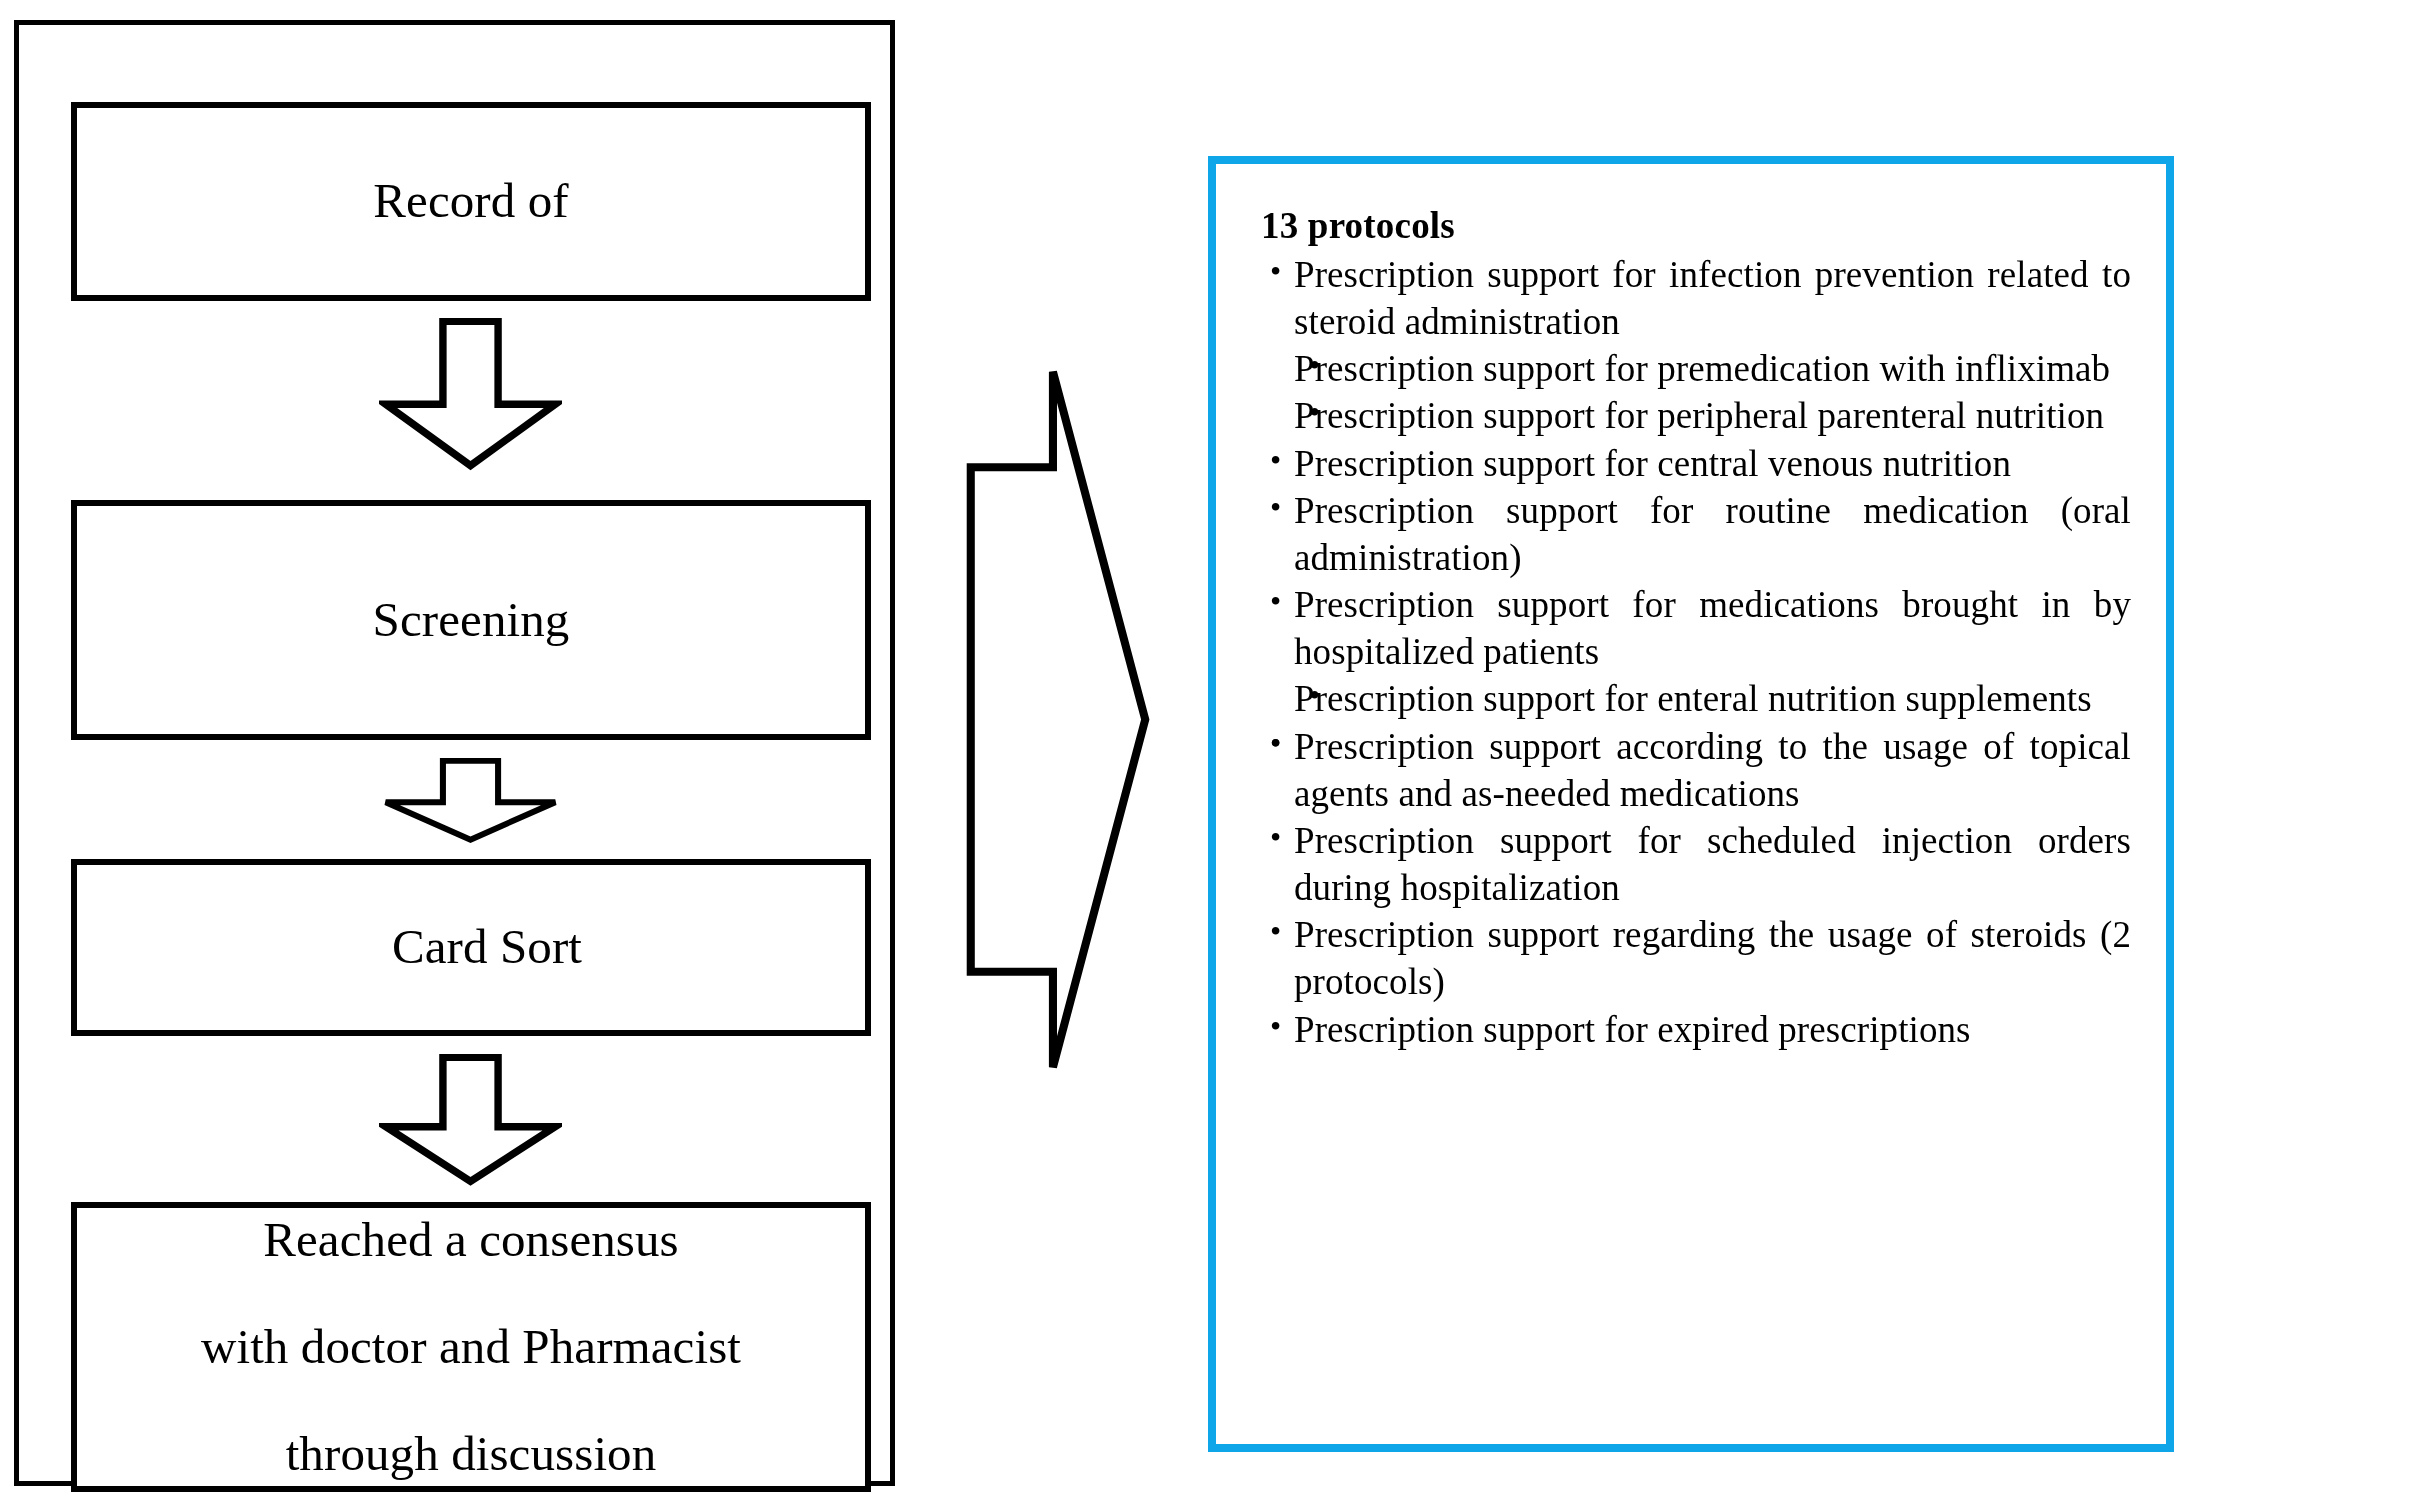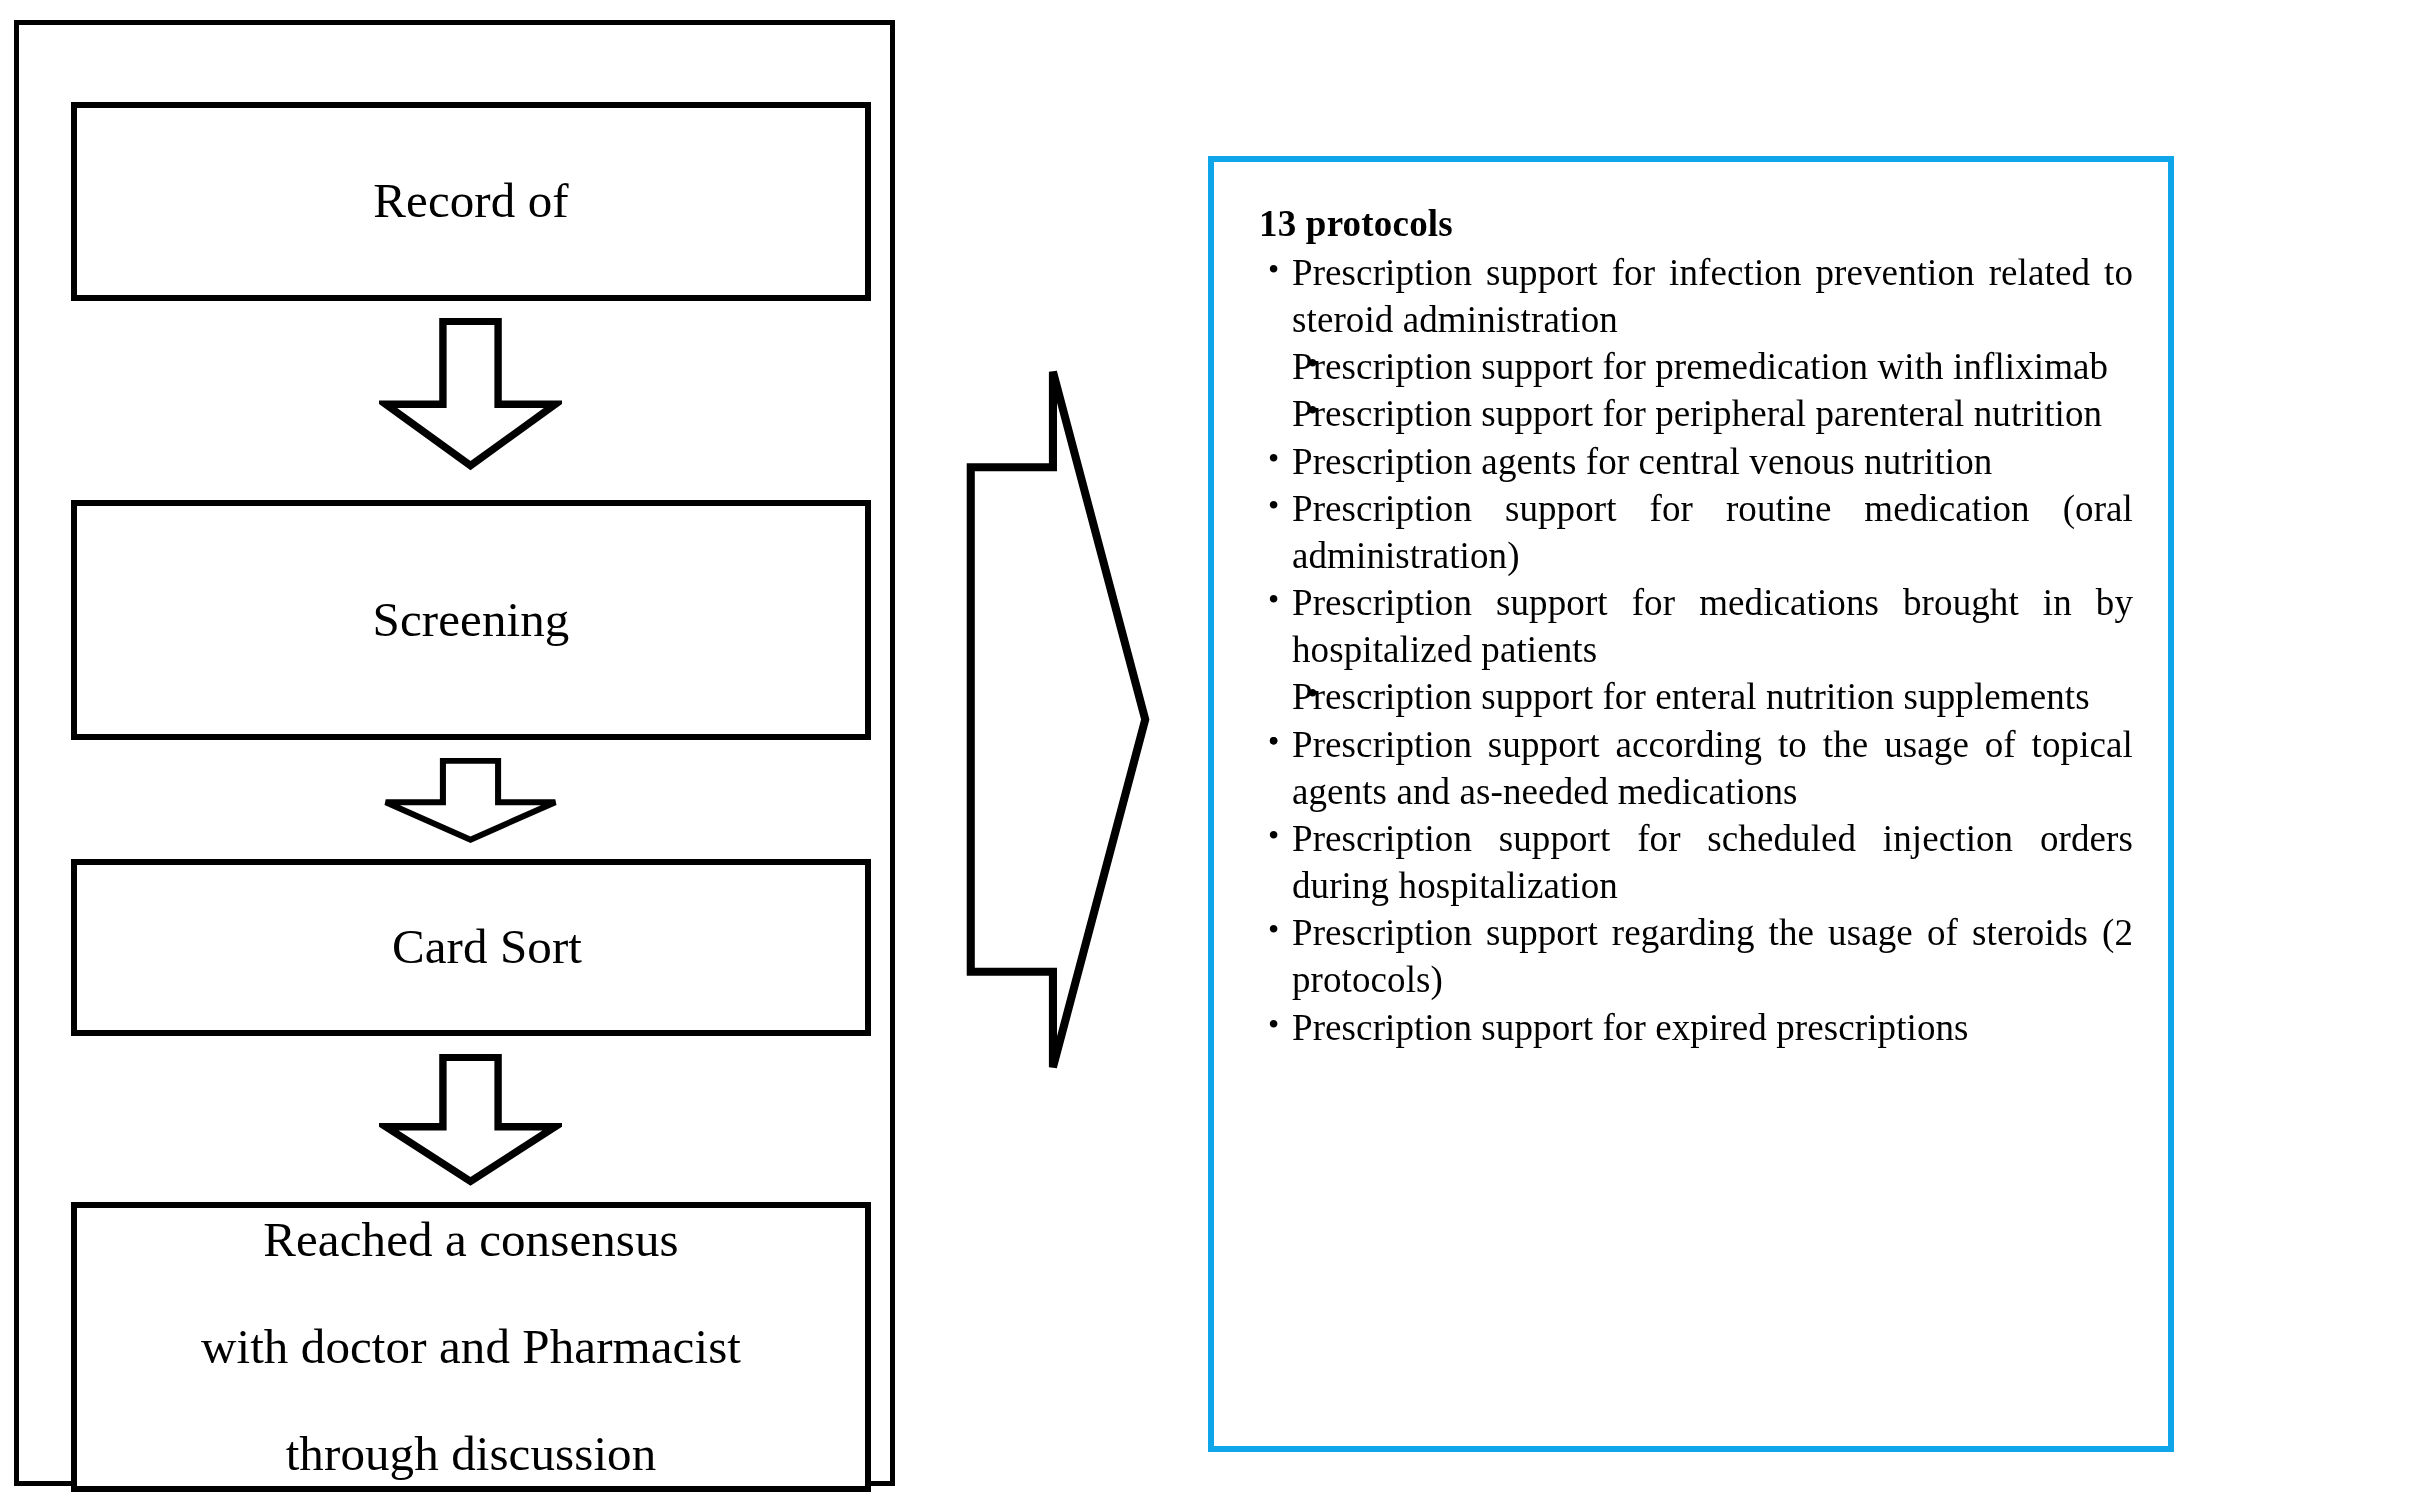--- a/index.html
+++ b/index.html
@@ -75,21 +75,21 @@
   #big-arrow svg { display: block; width: 100%; height: 100%; }
 
   
   .protocol-panel {
     position: absolute;
     left: 1208px;
     top: 156px;
     width: 966px;
     height: 1296px;
     box-sizing: border-box;
-    border: 6px solid #0ea5e9;
+    border: 8px solid #0ea5e9;
     background: #ffffff;
     padding: 39px 35px 30px 39px;
   }
   .panel-title {
     font-size: 37px;
     font-weight: bold;
     line-height: 1.22;
     margin: 0 0 2.7px 6px;
     letter-spacing: 0.2px;
   }
@@ -191,21 +191,21 @@
       <li class="protocol-item flush-wrap">
         <span class="bullet">•</span>
         <span class="txt">Prescription support for premedication with infliximab</span>
       </li>
       <li class="protocol-item flush-wrap">
         <span class="bullet">•</span>
         <span class="txt">Prescription support for peripheral parenteral nutrition</span>
       </li>
       <li class="protocol-item indent-hang">
         <span class="bullet">•</span>
-        <span class="txt">Prescription agents for central venous nutrition</span>
+        <span class="txt">Prescription support for central venous nutrition</span>
       </li>
       <li class="protocol-item indent-hang">
         <span class="bullet">•</span>
         <span class="txt">Prescription support for routine medication (oral administration)</span>
       </li>
       <li class="protocol-item indent-hang">
         <span class="bullet">•</span>
         <span class="txt">Prescription support for medications brought in by hospitalized patients</span>
       </li>
       <li class="protocol-item flush-wrap">

